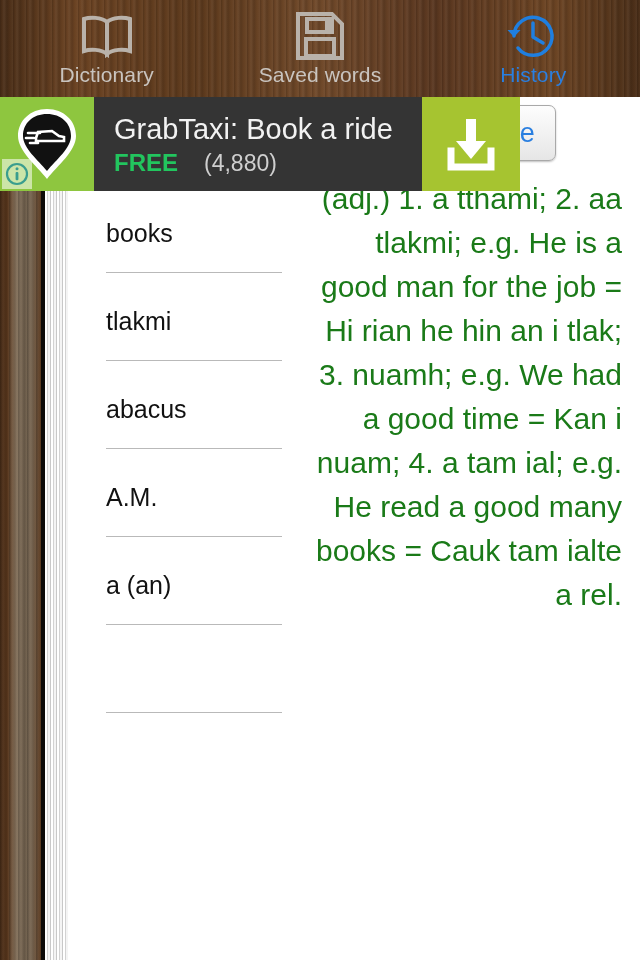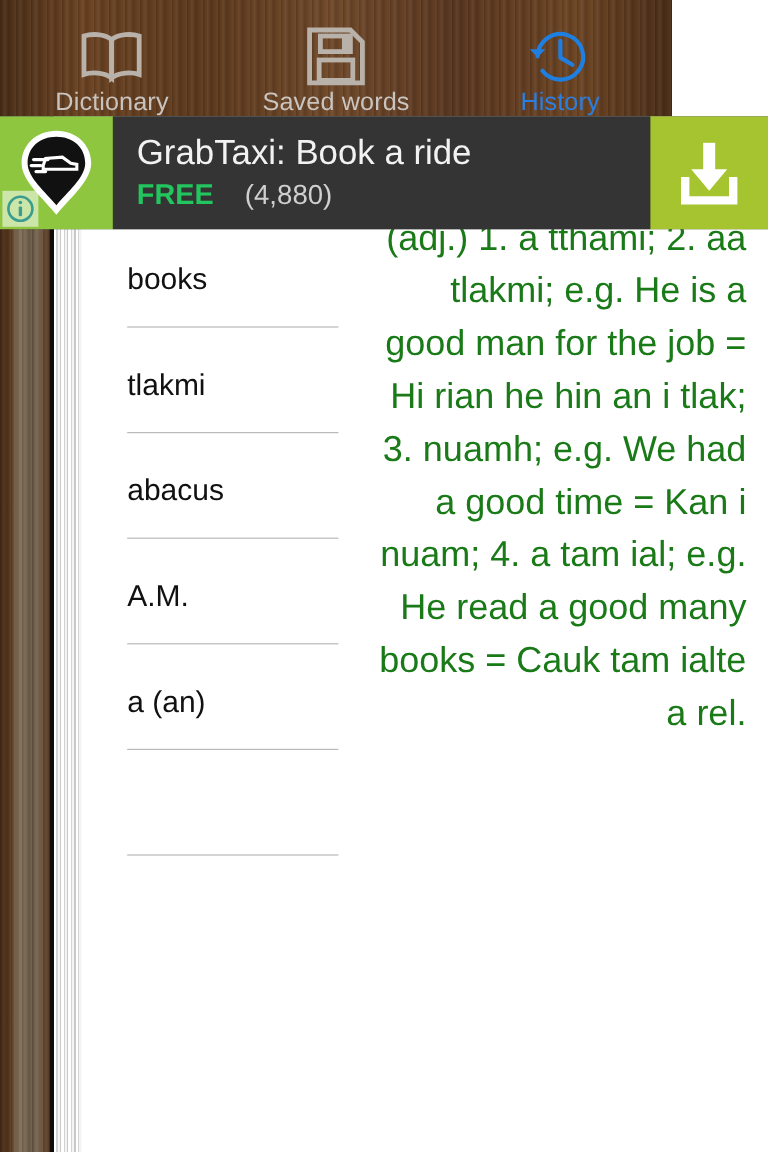--- a/index.html
+++ b/index.html
@@ -18,31 +18,31 @@
     position: relative;
     width: 640px;
     height: 960px;
     overflow: hidden;
   }
 
   
   .tabbar {
     position: absolute;
     top: 0; left: 0;
-    width: 560px;
+    width: 640px;
     height: 97px;
     background:
       repeating-linear-gradient(90deg,
         rgba(0,0,0,0.16) 0px, rgba(0,0,0,0.0) 2px,
         rgba(255,255,255,0.05) 4px, rgba(0,0,0,0.12) 7px,
         rgba(0,0,0,0.0) 10px, rgba(255,255,255,0.04) 13px),
       linear-gradient(90deg, #4a2e18 0%, #6b4323 12%, #5d3a1d 30%,
                       #70492a 50%, #5a3720 68%, #6d4524 86%, #4a2e18 100%);
     display: flex;
-    align-items: flex-end;
+    align-items: flex-start;
     box-sizing: border-box;
   }
   .tab {
     flex: 1 1 33.33%;
     display: flex;
     flex-direction: column;
     align-items: center;
     justify-content: flex-start;
     padding-top: 8px;
     box-sizing: border-box;
@@ -59,21 +59,21 @@
     line-height: 22px;
     color: #c9c4bf;
     letter-spacing: 0.1px;
   }
   .tab.active .tab-label { color: #2a7fe0; }
 
   
   .ad-banner {
     position: absolute;
     top: 97px; left: 0;
-    width: 640px;
+    width: 520px;
     height: 94px;
     display: flex;
     align-items: stretch;
     background: #343434;
     z-index: 20;
   }
   .ad-icon-wrap {
     position: relative;
     width: 94px;
     height: 94px;

